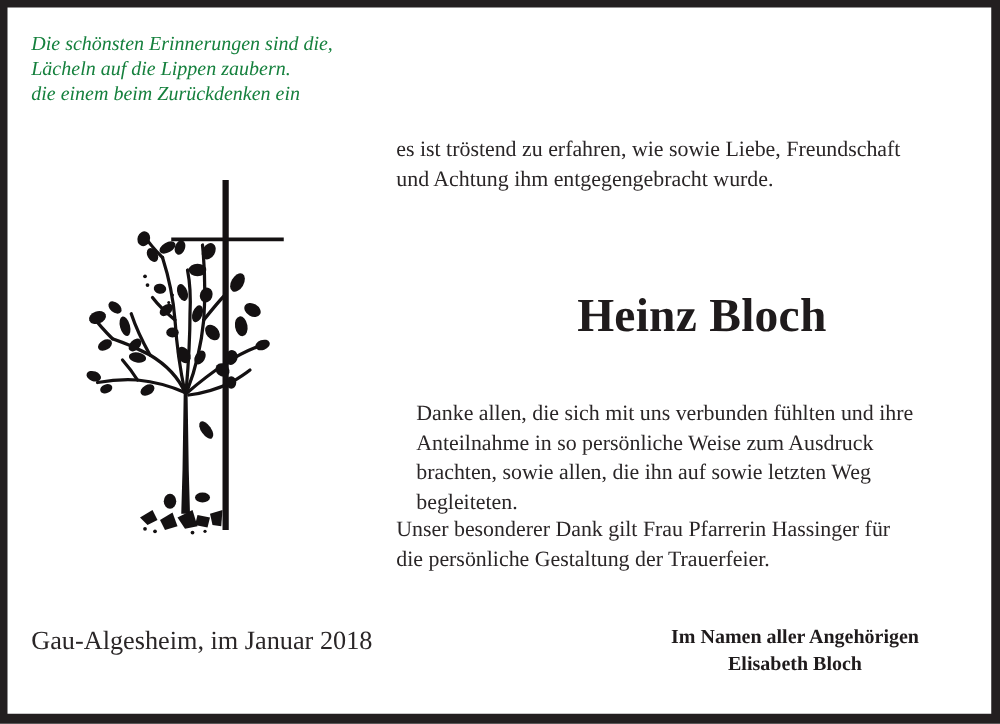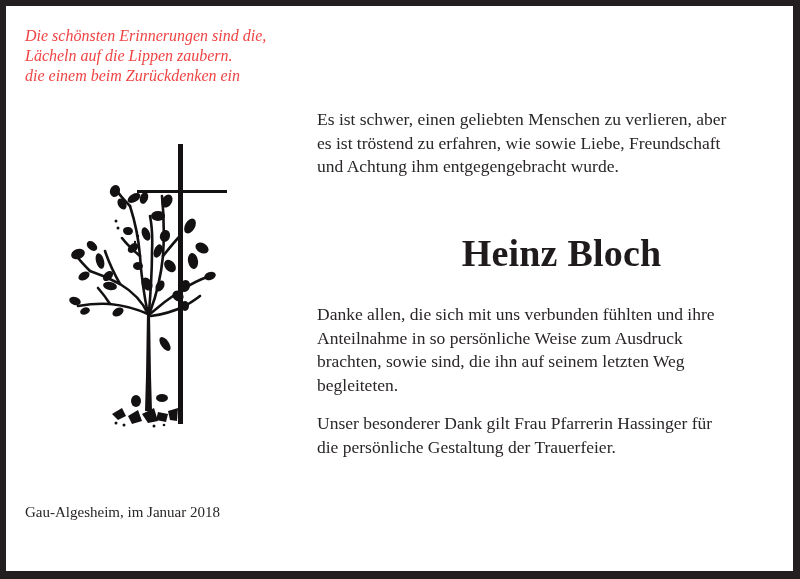--- a/index.html
+++ b/index.html
@@ -7,45 +7,45 @@
       width: 800px; height: 579px; background: #231f20;
       position: relative; overflow: hidden;
       font-family: "Liberation Serif", serif; color: #231f20;
     }
     .card {
       position: absolute; left: 6px; top: 6px; width: 787px; height: 565px;
       background: #ffffff;
     }
     .quote {
       position: absolute; left: 19px; top: 20px;
-      font-style: italic; font-size: 16px; line-height: 20px; color: #ef4444;
+      font-style: italic; font-size: 16px; line-height: 20px; color: #15803d;
       margin: 0;
     }
     .quote div { white-space: nowrap; }
     .intro {
       position: absolute; left: 311px; top: 102px;
       font-size: 17.5px; line-height: 23.5px; color: #2a2627; margin: 0;
     }
     .intro div, .thanks div, .special div { white-space: nowrap; }
     .name {
       position: absolute; left: 300px; width: 487px; top: 213px; text-align: center;
       font-weight: bold; font-size: 38px; line-height: 44px; margin: 12px; color: #1f1b1c;
       letter-spacing: 0.2px;
     }
     .thanks {
       position: absolute; left: 311px; top: 297px;
-      font-size: 17.5px; line-height: 23.5px; color: #2a2627; margin: 0;
+      font-size: 17.5px; line-height: 23.5px; color: #2a2627; margin: 16px;
     }
     .special {
       position: absolute; left: 311px; top: 406px;
       font-size: 17.5px; line-height: 23.5px; color: #2a2627; margin: 0;
     }
     .place-date {
       position: absolute; left: 19px; top: 495px;
-      font-size: 15px; line-height: 22px; color: #2a2627; margin: 0; white-space: nowrap;
+      font-size: 21px; line-height: 22px; color: #2a2627; margin: 0; white-space: nowrap;
     }
     .signature {
       position: absolute; left: 480px; width: 300px; top: 493px; text-align: center;
       font-weight: bold; font-size: 16px; line-height: 22px; color: #1f1b1c; margin: 0;
     }
     .signature div { white-space: nowrap; }
     .emblem {
       position: absolute; left: 44px; top: 130px; width: 190px; height: 300px;
     }
   </style>
@@ -134,35 +134,38 @@
           <circle cx="66" cy="287" r="1.5"></circle>
           <circle cx="74" cy="289" r="1.5"></circle>
           <circle cx="104" cy="290" r="1.5"></circle>
           <circle cx="114" cy="289" r="1.3"></circle>
         </g>
       </g>
     </svg>
   </div>
 
   <div class="intro">
-    <div>Es ist schwer, einen geliebten Menschen zu verlieren, aber</div>
     <div>es ist tröstend zu erfahren, wie sowie Liebe, Freundschaft</div>
     <div>und Achtung ihm entgegengebracht wurde.</div>
   </div>
 
   <div class="name">Heinz Bloch</div>
 
   <div class="thanks">
     <div>Danke allen, die sich mit uns verbunden fühlten und ihre</div>
     <div>Anteilnahme in so persönliche Weise zum Ausdruck</div>
-    <div>brachten, sowie sind, die ihn auf seinem letzten Weg</div>
+    <div>brachten, sowie allen, die ihn auf sowie letzten Weg</div>
     <div>begleiteten.</div>
   </div>
 
   <div class="special">
     <div>Unser besonderer Dank gilt Frau Pfarrerin Hassinger für</div>
     <div>die persönliche Gestaltung der Trauerfeier.</div>
   </div>
 
   <div class="place-date">Gau-Algesheim, im Januar 2018</div>
 
+  <div class="signature">
+    <div>Im Namen aller Angehörigen</div>
+    <div>Elisabeth Bloch</div>
+  </div>
 
 </div>
 
 </body></html>

